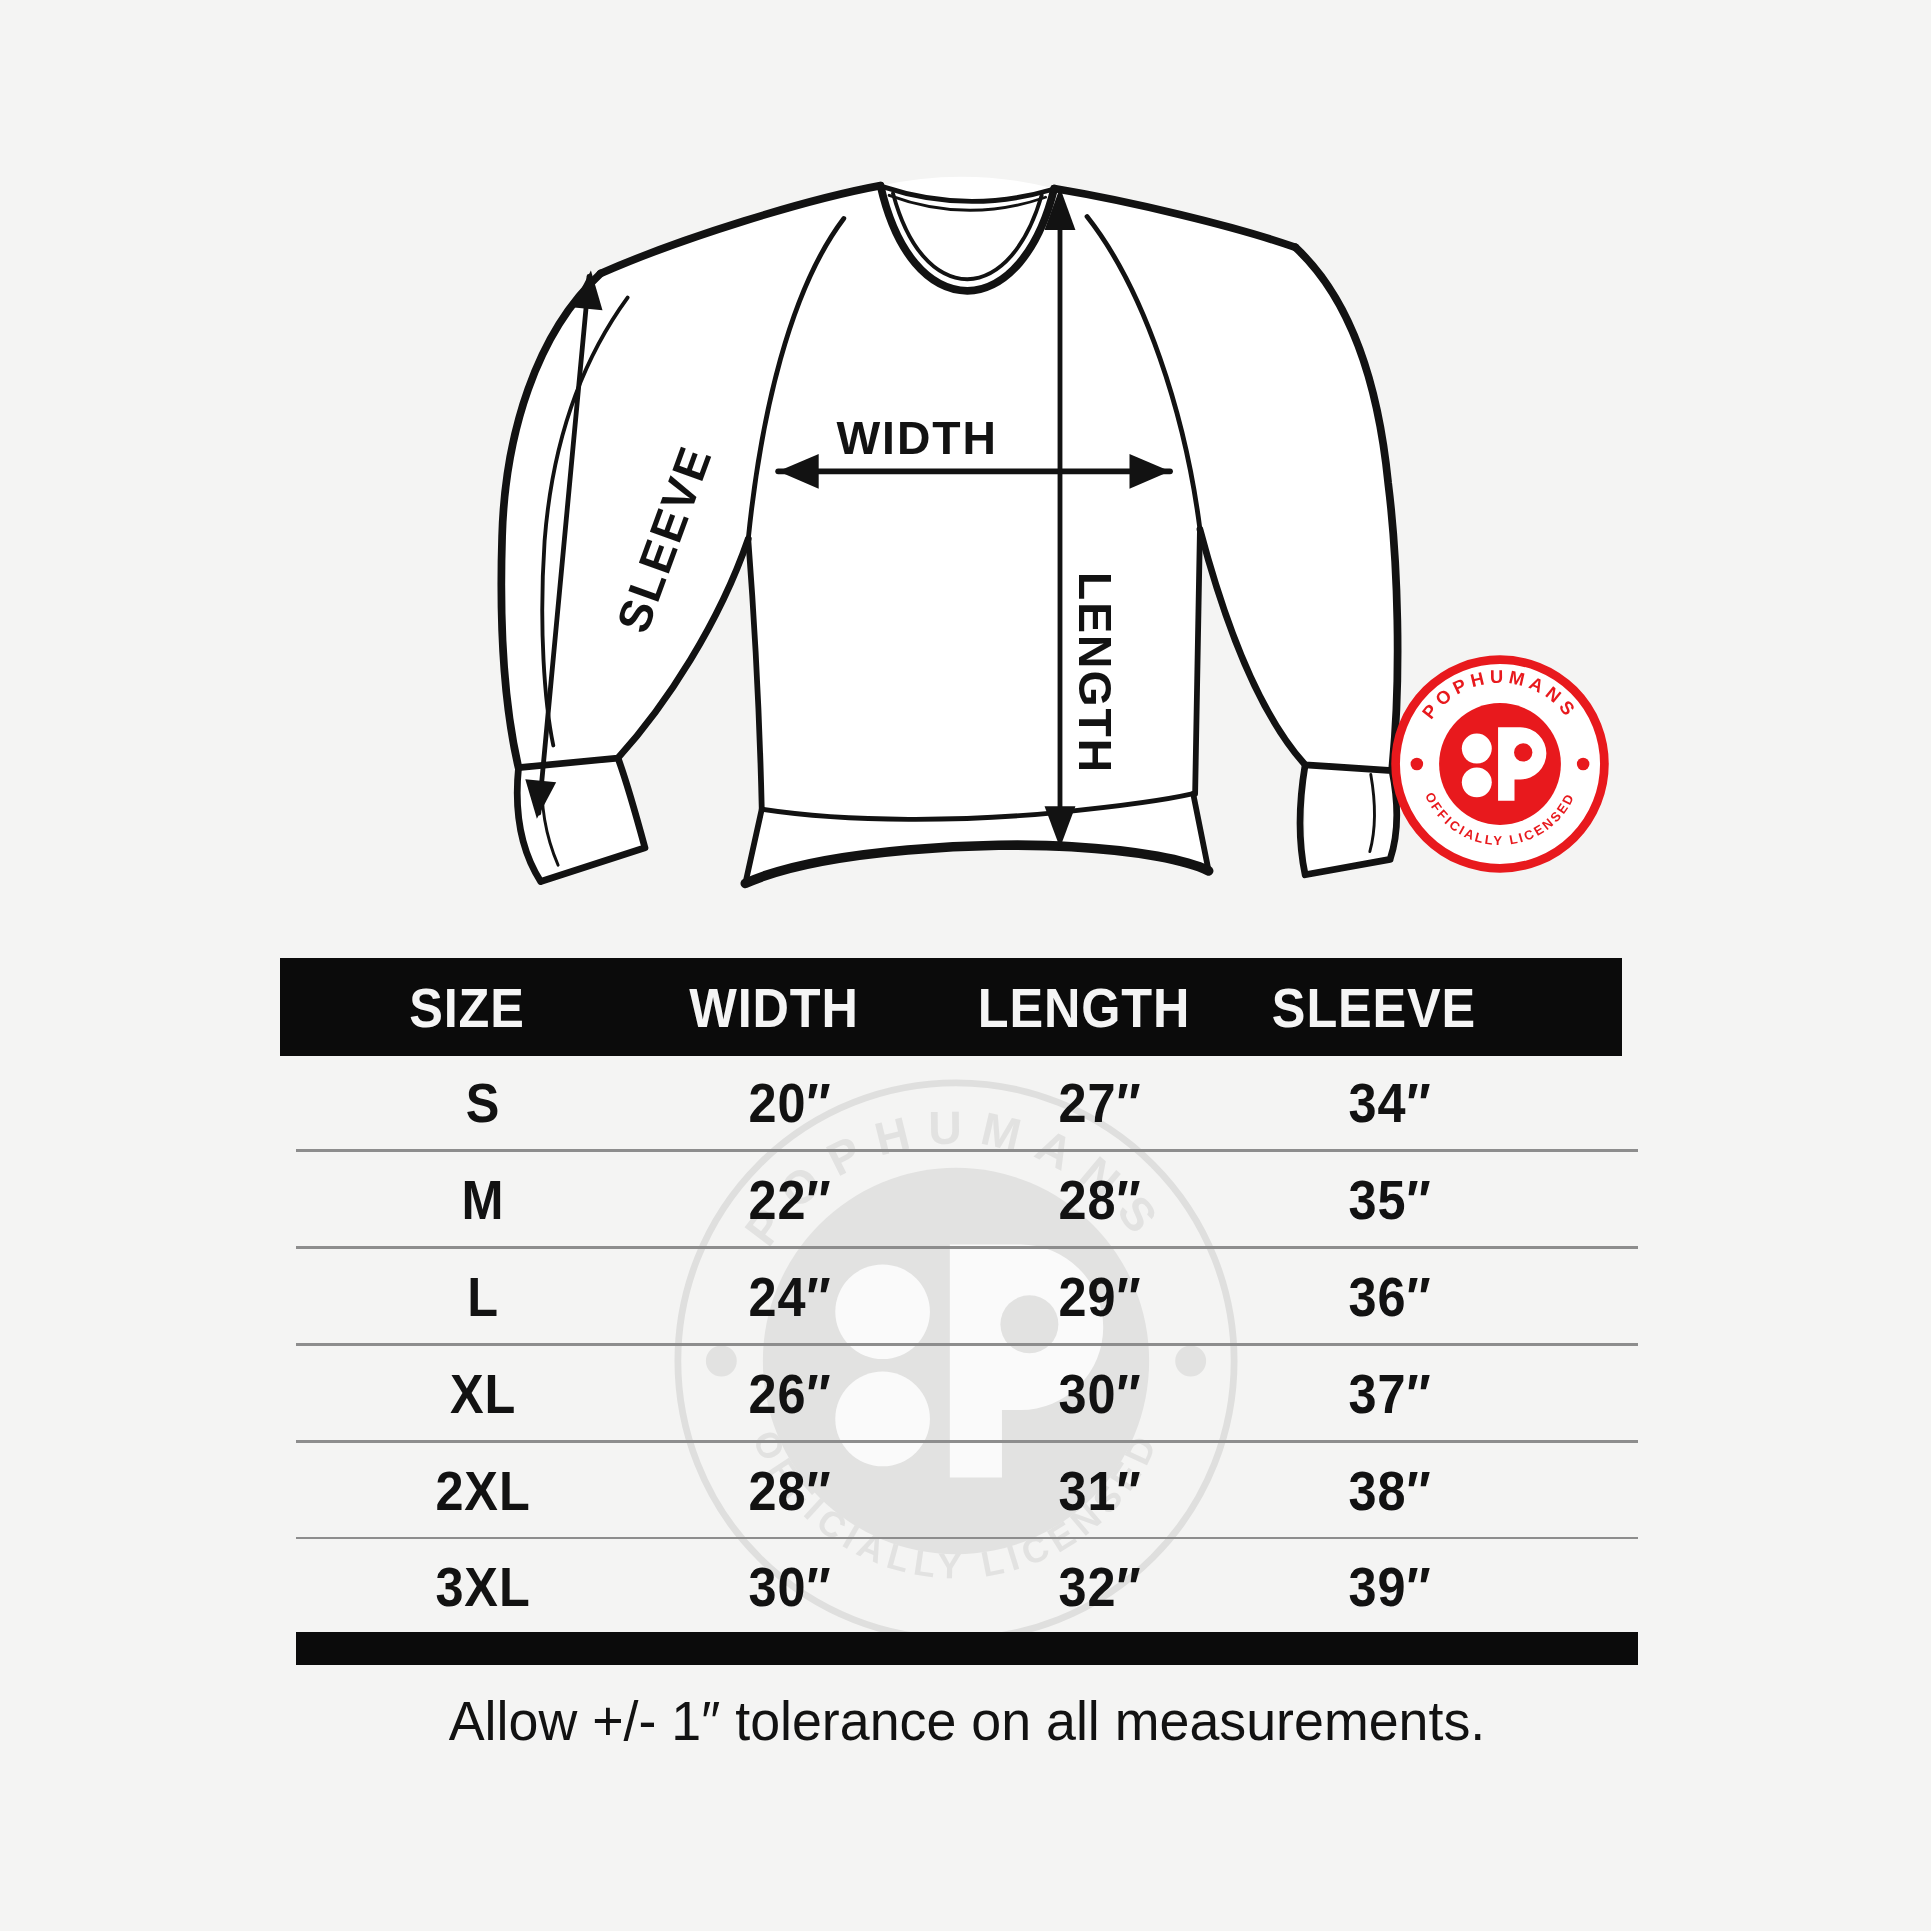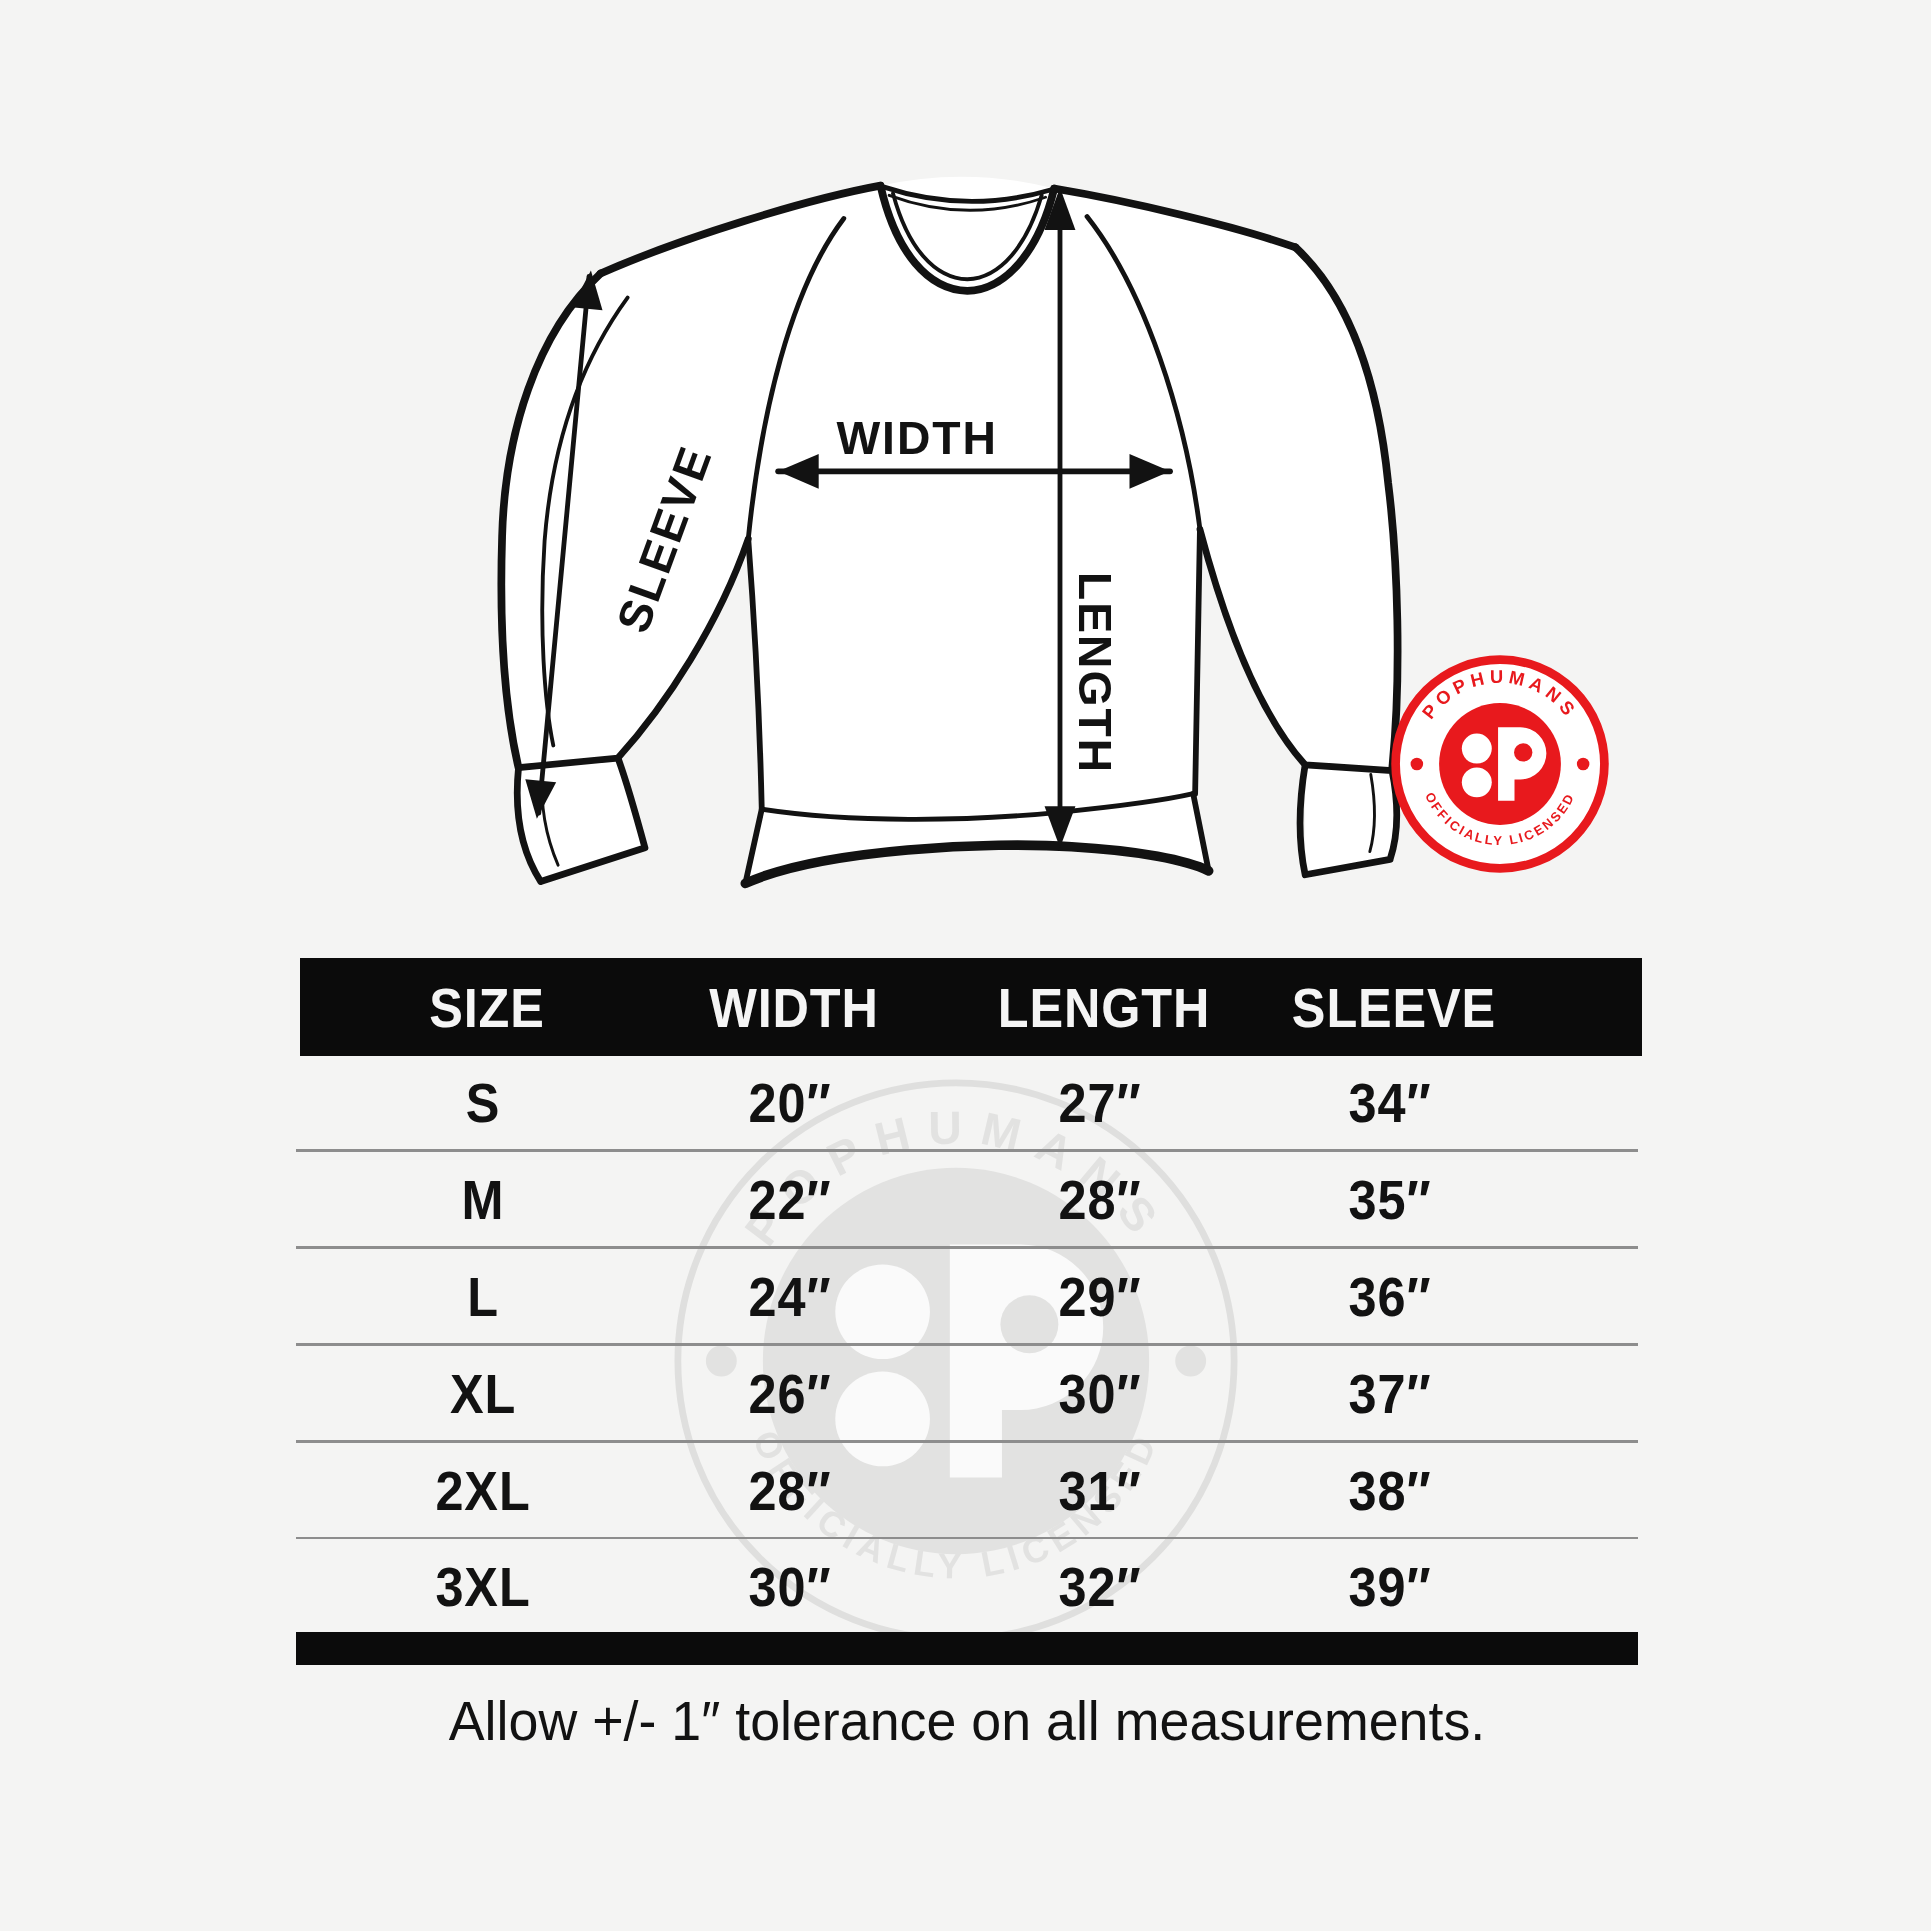--- a/index.html
+++ b/index.html
@@ -34,21 +34,21 @@
   .badge-arc{fill:var(--red);font-weight:bold;}
   .badge-core{fill:var(--red);}
   .badge-glyph{fill:#ffffff;}
   .watermark{left:618px;top:1023px;}
   .wm-ring{fill:none;stroke:var(--wm-line);stroke-width:7px;}
   .wm-arc{fill:var(--wm);font-weight:bold;}
   .wm-core{fill:var(--wm);}
   .wm-glyph{fill:var(--wm-cut);}
 
   
-  .chart-header{left:300px;top:958px;width:1342px;height:98px;background:var(--bar);}
+  .chart-header{left:280px;top:958px;width:1342px;height:98px;background:var(--bar);}
   .chart-header .cell{color:#f5f5f5;font-size:56px;}
   .chart-rows{left:296px;top:1055px;width:1342px;height:576px;}
   .row{position:relative;width:100%;height:94px;}
   .sep{width:100%;height:2.9px;background:var(--sep);}
   .cell{position:absolute;top:50%;transform:translate(-50%,-50%) scaleX(0.9);font-weight:bold;font-size:56px;color:var(--ink);white-space:nowrap;letter-spacing:1px;}
   .c0{left:13.9%;} .c1{left:36.8%;} .c2{left:59.9%;} .c3{left:81.5%;}
   .bottom-bar{left:296px;top:1632px;width:1342px;height:33px;background:var(--bar);}
   .footer-note{left:296px;top:1688px;width:1342px;text-align:center;font-size:56px;color:var(--ink);transform:scaleX(0.96);}
 </style>
 </head>

